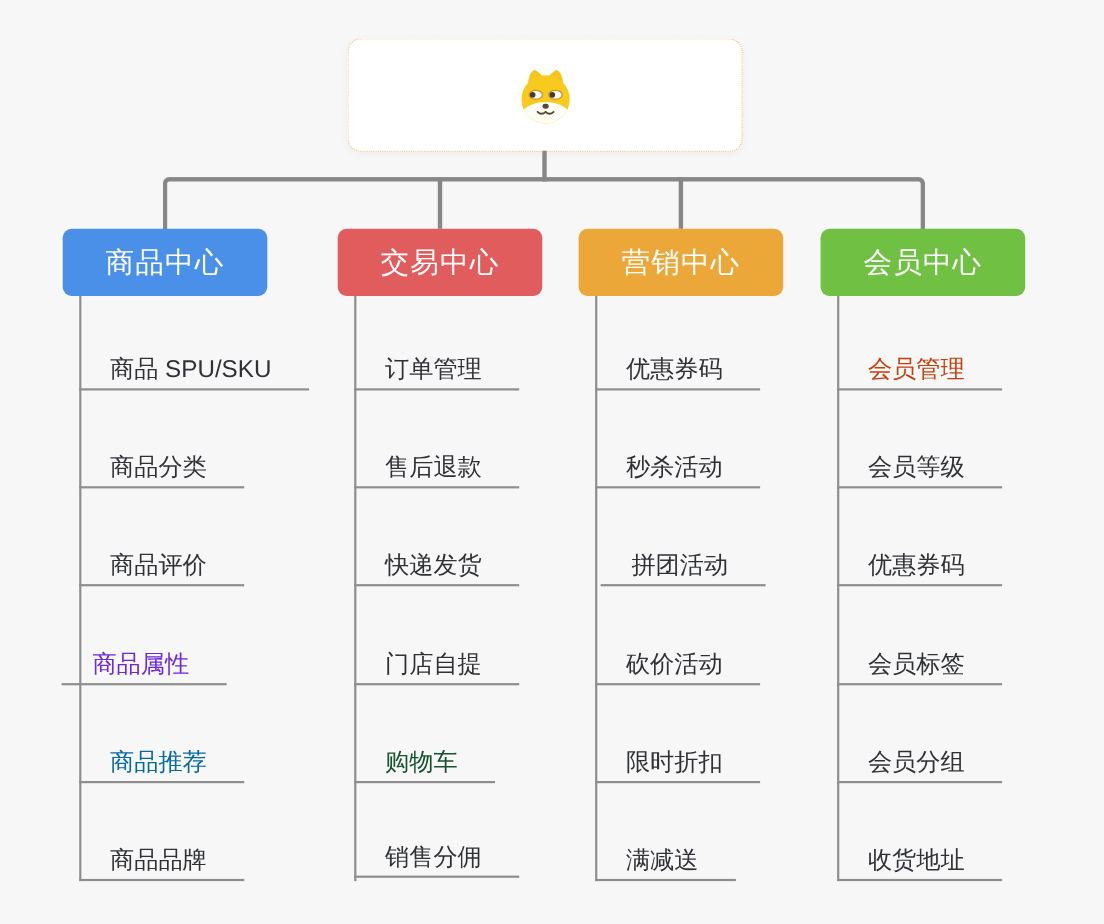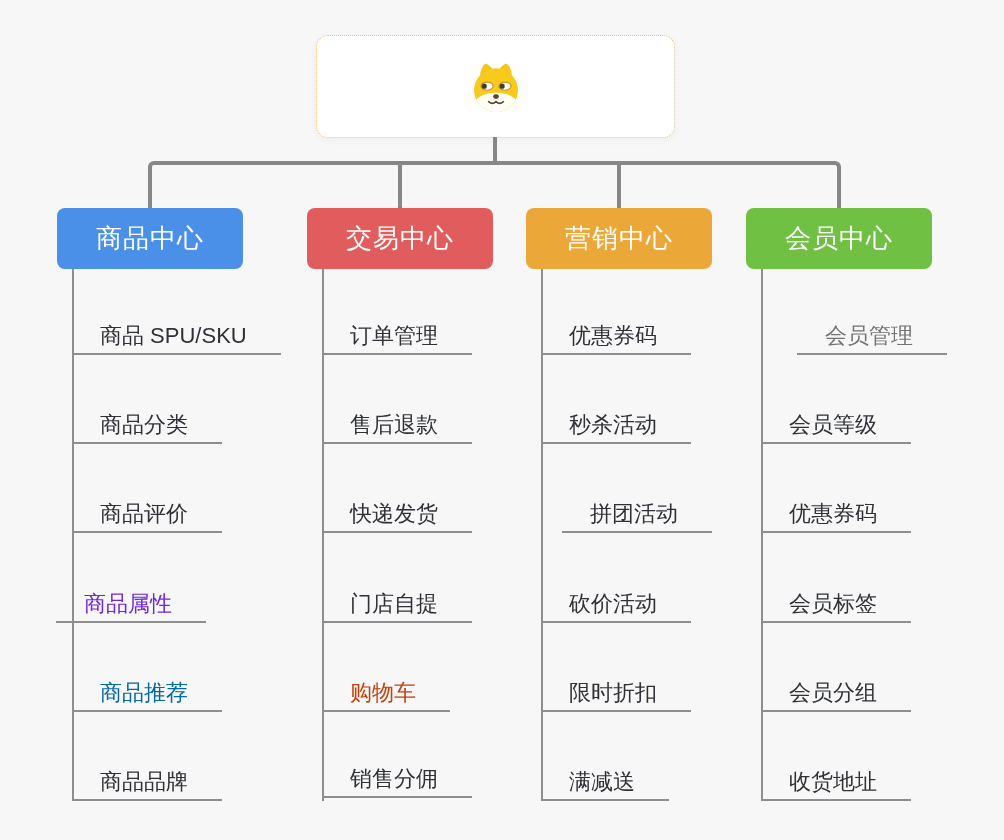--- a/index.html
+++ b/index.html
@@ -83,41 +83,41 @@
   <div class="branch">
     <div class="header" style="left: 307px; background: rgb(225, 92, 92); color: rgb(255, 255, 255);">
       <span>交易中心</span>
     </div>
     <div class="trunk" style="left: 322px; top: 269px; height: 532px; background: rgb(142, 142, 142);"></div>
   </div>
 <div class="child" style="left: 322px; top: 319px; color: rgb(47, 49, 54); border-bottom-color: rgb(142, 142, 142);">订单管理</div>
       <div class="child" style="left: 322px; top: 408px; color: rgb(47, 49, 54); border-bottom-color: rgb(142, 142, 142);">售后退款</div>
       <div class="child" style="left: 322px; top: 497px; color: rgb(47, 49, 54); border-bottom-color: rgb(142, 142, 142);">快递发货</div>
       <div class="child" style="left: 322px; top: 587px; color: rgb(47, 49, 54); border-bottom-color: rgb(142, 142, 142);">门店自提</div>
-      <div class="child" style="left: 322px; top: 676px; color: #c2410c; border-bottom-color: rgb(142, 142, 142);">购物车</div>
+      <div class="child" style="left: 322px; top: 676px; color: #14532d; border-bottom-color: rgb(142, 142, 142);">购物车</div>
       <div class="child" style="left: 322px; top: 762px; color: rgb(47, 49, 54); border-bottom-color: rgb(142, 142, 142);">销售分佣</div>
       <div class="drop" style="left: 617px; background: rgb(135, 135, 135);"></div>
   <div class="branch">
     <div class="header" style="left: 526px; background: rgb(235, 168, 56); color: rgb(255, 255, 255);">
       <span>营销中心</span>
     </div>
     <div class="trunk" style="left: 541px; top: 269px; height: 532px; background: rgb(142, 142, 142);"></div>
   </div>
 <div class="child" style="left: 541px; top: 319px; color: rgb(47, 49, 54); border-bottom-color: rgb(142, 142, 142);">优惠券码</div>
       <div class="child" style="left: 541px; top: 408px; color: rgb(47, 49, 54); border-bottom-color: rgb(142, 142, 142);">秒杀活动</div>
-      <div class="child" style="left: 562px; top: 497px; color: rgb(47, 49, 54); border-bottom-color: rgb(142, 142, 142);">拼团活动</div>
+      <div class="child" style="left: 546px; top: 497px; color: rgb(47, 49, 54); border-bottom-color: rgb(142, 142, 142);">拼团活动</div>
       <div class="child" style="left: 541px; top: 587px; color: rgb(47, 49, 54); border-bottom-color: rgb(142, 142, 142);">砍价活动</div>
       <div class="child" style="left: 541px; top: 676px; color: rgb(47, 49, 54); border-bottom-color: rgb(142, 142, 142);">限时折扣</div>
       <div class="child" style="left: 541px; top: 765px; color: rgb(47, 49, 54); border-bottom-color: rgb(142, 142, 142);">满减送</div>
   <div class="branch">
     <div class="header" style="left: 746px; background: rgb(111, 192, 67); color: rgb(255, 255, 255);">
       <span>会员中心</span>
     </div>
     <div class="trunk" style="left: 761px; top: 269px; height: 532px; background: rgb(142, 142, 142);"></div>
   </div>
-<div class="child" style="left: 761px; top: 319px; color: #737373; border-bottom-color: rgb(142, 142, 142); margin-left: 36px;">会员管理</div>
+<div class="child" style="left: 761px; top: 319px; color: #c2410c; border-bottom-color: rgb(142, 142, 142);">会员管理</div>
       <div class="child" style="left: 761px; top: 408px; color: rgb(47, 49, 54); border-bottom-color: rgb(142, 142, 142);">会员等级</div>
       <div class="child" style="left: 761px; top: 497px; color: rgb(47, 49, 54); border-bottom-color: rgb(142, 142, 142);">优惠券码</div>
       <div class="child" style="left: 761px; top: 587px; color: rgb(47, 49, 54); border-bottom-color: rgb(142, 142, 142);">会员标签</div>
       <div class="child" style="left: 761px; top: 676px; color: rgb(47, 49, 54); border-bottom-color: rgb(142, 142, 142);">会员分组</div>
       <div class="child" style="left: 761px; top: 765px; color: rgb(47, 49, 54); border-bottom-color: rgb(142, 142, 142);">收货地址</div>
     </div>
 </div>
 
 </body></html>

